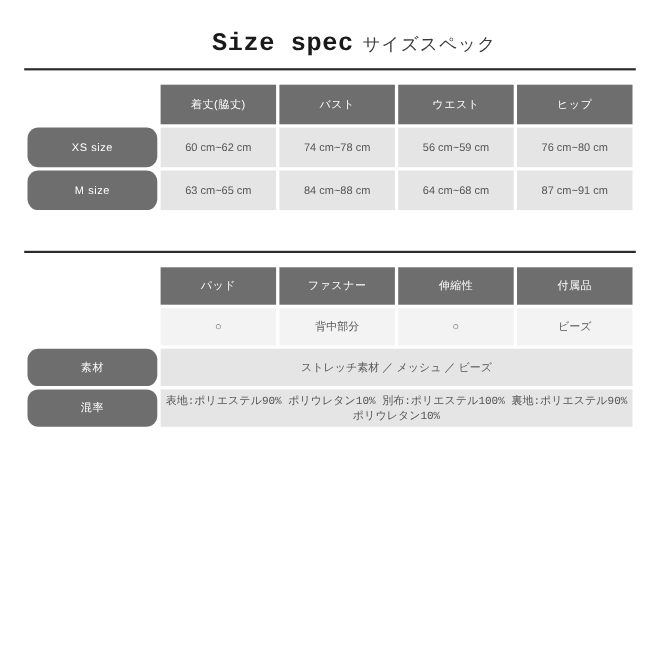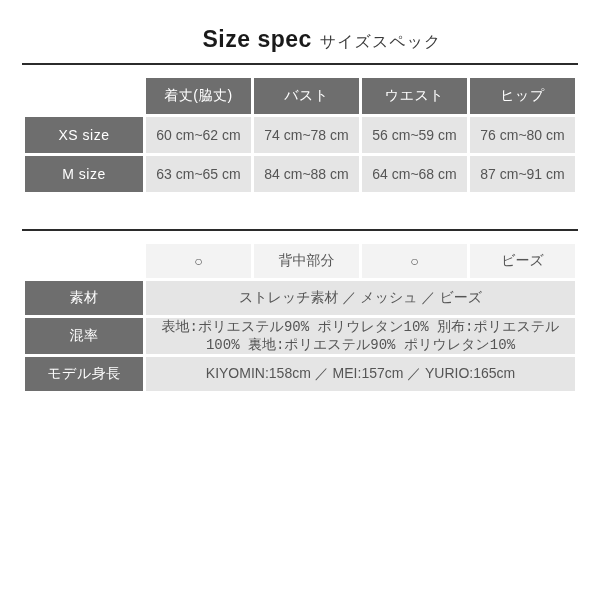--- a/index.html
+++ b/index.html
@@ -26,21 +26,21 @@
     padding: 0 22px;
     box-sizing: border-box;
   }
   .sec-title {
     text-align: center;
     padding-top: 26px;
     padding-bottom: 10px;
     white-space: nowrap;
   }
   .sec-title .en {
-    font-family: Liberation Sans, sans-serif;
+    font-family: Liberation Mono, monospace;
     font-size: 23px;
     font-weight: bold;
     letter-spacing: 0.5px;
     color: #1a1a1a;
     margin-left: 44px;
   }
   .sec-title .jp {
     font-size: 16px;
     color: #3a3a3a;
     margin-left: 8px;
@@ -54,38 +54,39 @@
   table.spec {
     width: 100%;
     border-collapse: separate;
     border-spacing: 3px;
     table-layout: fixed;
   }
   table.spec td, table.spec th {
     height: 34px;
     text-align: center;
     vertical-align: middle;
-    font-size: 14px;
+    font-size: 10px;
     font-weight: normal;
     padding: 0 2px;
   }
   .corner {
     background: transparent;
   }
   .hdr {
     background: #6e6e6e;
     color: #ffffff;
     font-size: 11.5px;
     letter-spacing: 0.5px;
   }
   .rowhdr {
     background: #6e6e6e;
     color: #ffffff;
     font-size: 11.5px;
     letter-spacing: 0.5px;
+    border-radius: 10px;
   }
   .cell {
     background: #e5e5e5;
     color: #555555;
     font-size: 11.5px;
   }
   .cell-light {
     background: #f3f3f3;
     color: #555555;
   }
@@ -168,35 +169,38 @@
         <colgroup>
             <col class="c0">
             <col>
             <col>
             <col>
             <col>
           </colgroup>
         <tbody>
           <tr>
             <td class="corner"></td>
+            <td class="hdr">パッド</td>
+            <td class="hdr">ファスナー</td>
+            <td class="hdr">伸縮性</td>
+            <td class="hdr">付属品</td>
+          </tr>
+          <tr>
+            <td class="corner"></td>
             <td class="cell-light">○</td>
             <td class="cell-light">背中部分</td>
             <td class="cell-light">○</td>
             <td class="cell-light">ビーズ</td>
           </tr>
           <tr>
             <td class="rowhdr">素材</td>
             <td class="cell wide" colspan="4">ストレッチ素材  ／  メッシュ  ／  ビーズ</td>
           </tr>
           <tr>
             <td class="rowhdr">混率</td>
             <td class="cell mix" colspan="4">表地:ポリエステル90%  ポリウレタン10%  別布:ポリエステル100%  裏地:ポリエステル90%  ポリウレタン10%</td>
           </tr>
-          <tr>
-            <td class="rowhdr">モデル身長</td>
-            <td class="cell wide" colspan="4">KIYOMIN:158cm  ／  MEI:157cm  ／  YURIO:165cm</td>
-          </tr>
         </tbody>
       </table>
     </div>
   </div>
 
 </div>
 
 </body></html>

